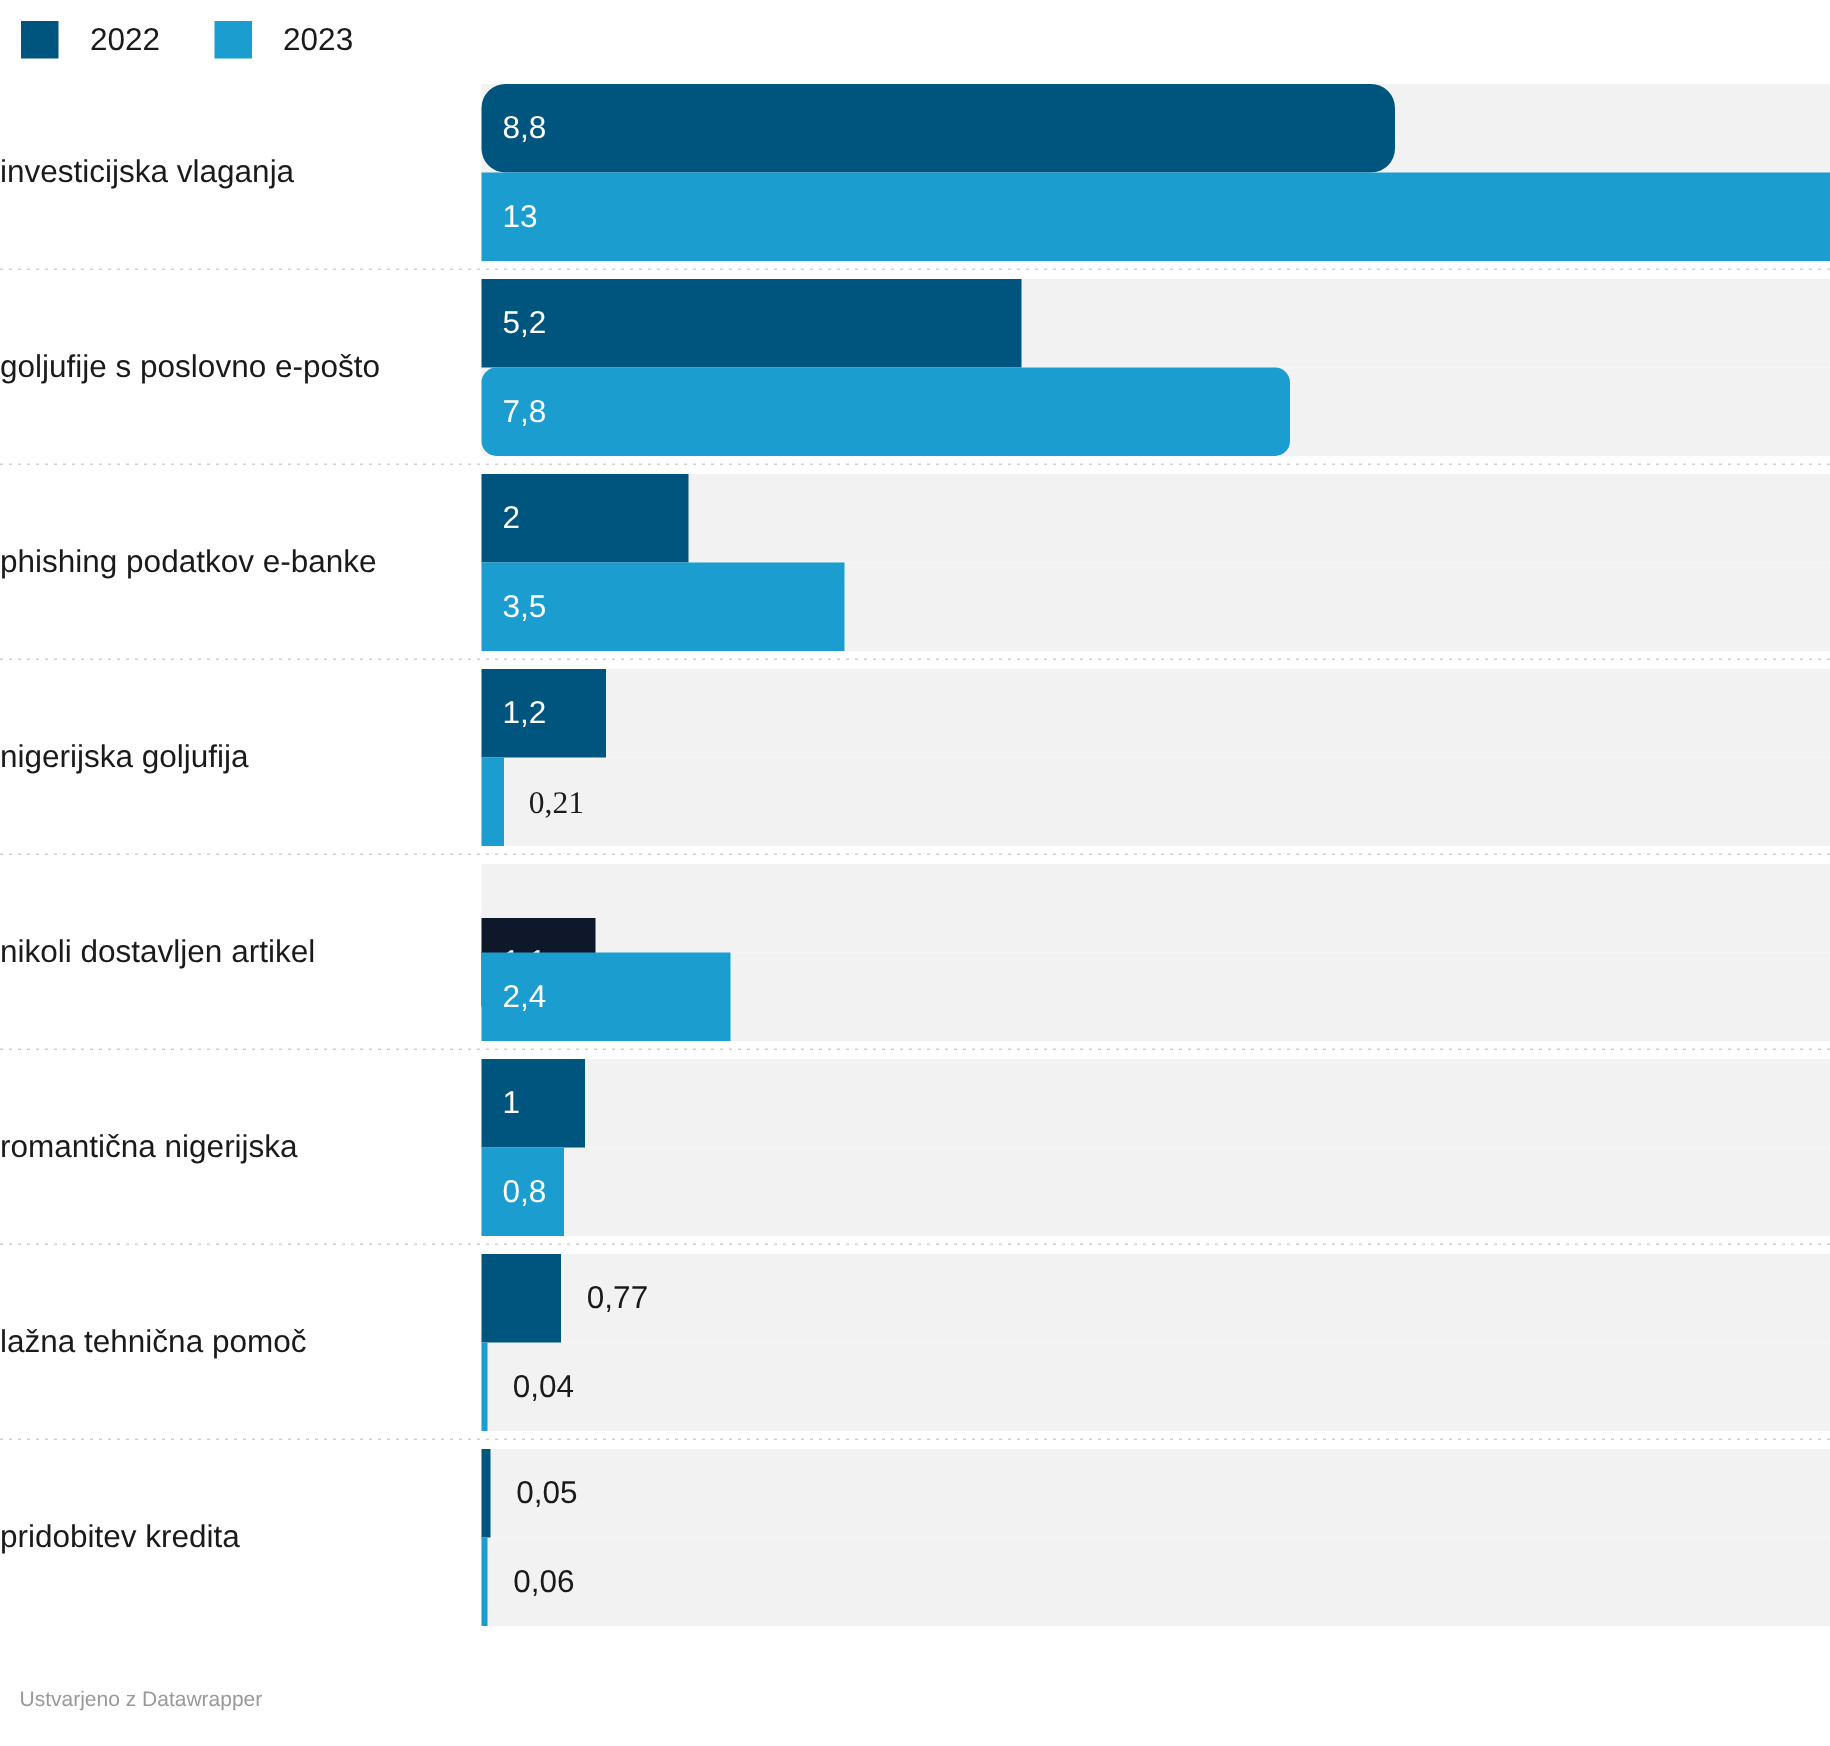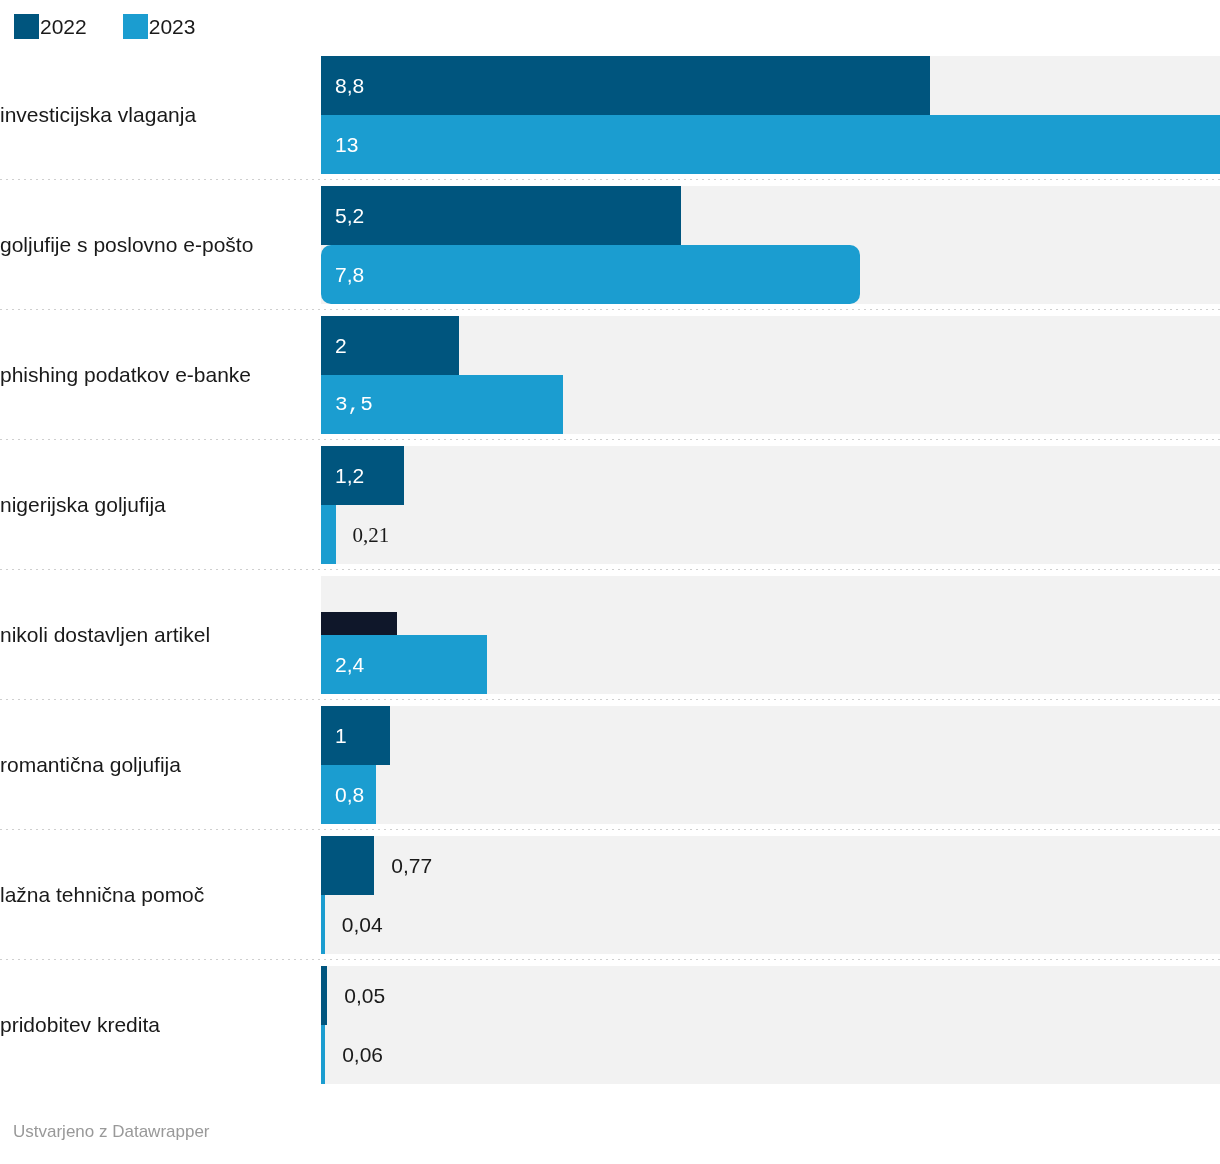--- a/index.html
+++ b/index.html
@@ -21,21 +21,21 @@
     display: flex;
     align-items: center;
     gap: 36px;
     padding: 14px 0 0 14px;
     height: 38px;
     box-sizing: border-box;
   }
   .legend-item {
     display: flex;
     align-items: center;
-    gap: 1px;
+    gap: 21px;
   }
   .legend-swatch {
     width: 25px;
     height: 25px;
     display: block;
   }
   .legend-label {
     font-size: 21px;
     line-height: 25px;
     color: #1a1a1a;
@@ -118,21 +118,21 @@
       to right,
       #cfcfcf 0px, #cfcfcf 2px, rgba(0,0,0,0) 2px, rgba(0,0,0,0) 6px
     );
   }
 
   
   .footer {
     position: absolute;
     left: 13px;
     bottom: 22px;
-    font-size: 17px;
+    font-size: 14px;
     line-height: 20px;
     color: #999999;
   }
 </style>
 </head>
 <body>
 
 <div class="legend">
   <div class="legend-item">
     <span class="legend-swatch" style="background: rgb(0, 85, 126);"></span>
@@ -144,21 +144,21 @@
   </div>
 </div>
 
 <div class="chart" id="chart">
     <div class="row">
       <div class="row-inner">
         <div class="row-label">investicijska vlaganja</div>
         <div class="bars">
           <div class="track t-top"></div>
           <div class="track t-bot"></div>
-          <div class="bar b-top" style="background: rgb(0, 85, 126); width: 67.6923%;">
+          <div class="bar b-top" style="background: rgb(0, 85, 126); width: 67.6923%; border-radius: 16px;">
             <span class="bar-value inside">8,8</span>
           </div>
           <div class="bar b-bot" style="background: rgb(27, 157, 208); width: 100%;">
             <span class="bar-value inside">13</span>
           </div>
         </div>
       </div>
       <div class="sep"></div>
     </div>
     <div class="row">
@@ -179,21 +179,21 @@
     </div>
     <div class="row">
       <div class="row-inner">
         <div class="row-label">phishing podatkov e-banke</div>
         <div class="bars">
           <div class="track t-top"></div>
           <div class="track t-bot"></div>
           <div class="bar b-top" style="background: rgb(0, 85, 126); width: 15.3846%;">
             <span class="bar-value inside">2</span>
           </div>
-          <div class="bar b-bot" style="background: rgb(27, 157, 208); width: 26.9231%; font-family: Liberation Mono, monospace;">
+          <div class="bar b-bot" style="background: rgb(27, 157, 208); width: 26.9231%;">
             <span class="bar-value inside">3,5</span>
           </div>
         </div>
       </div>
       <div class="sep"></div>
     </div>
     <div class="row">
       <div class="row-inner">
         <div class="row-label">nigerijska goljufija</div>
         <div class="bars">
@@ -220,21 +220,21 @@
           </div>
           <div class="bar b-bot" style="background: rgb(27, 157, 208); width: 18.4615%;">
             <span class="bar-value inside">2,4</span>
           </div>
         </div>
       </div>
       <div class="sep"></div>
     </div>
     <div class="row">
       <div class="row-inner">
-        <div class="row-label">romantična goljufija</div>
+        <div class="row-label">romantična nigerijska</div>
         <div class="bars">
           <div class="track t-top"></div>
           <div class="track t-bot"></div>
           <div class="bar b-top" style="background: rgb(0, 85, 126); width: 7.69231%;">
             <span class="bar-value inside">1</span>
           </div>
           <div class="bar b-bot" style="background: rgb(27, 157, 208); width: 6.15385%;">
             <span class="bar-value inside">0,8</span>
           </div>
         </div>

